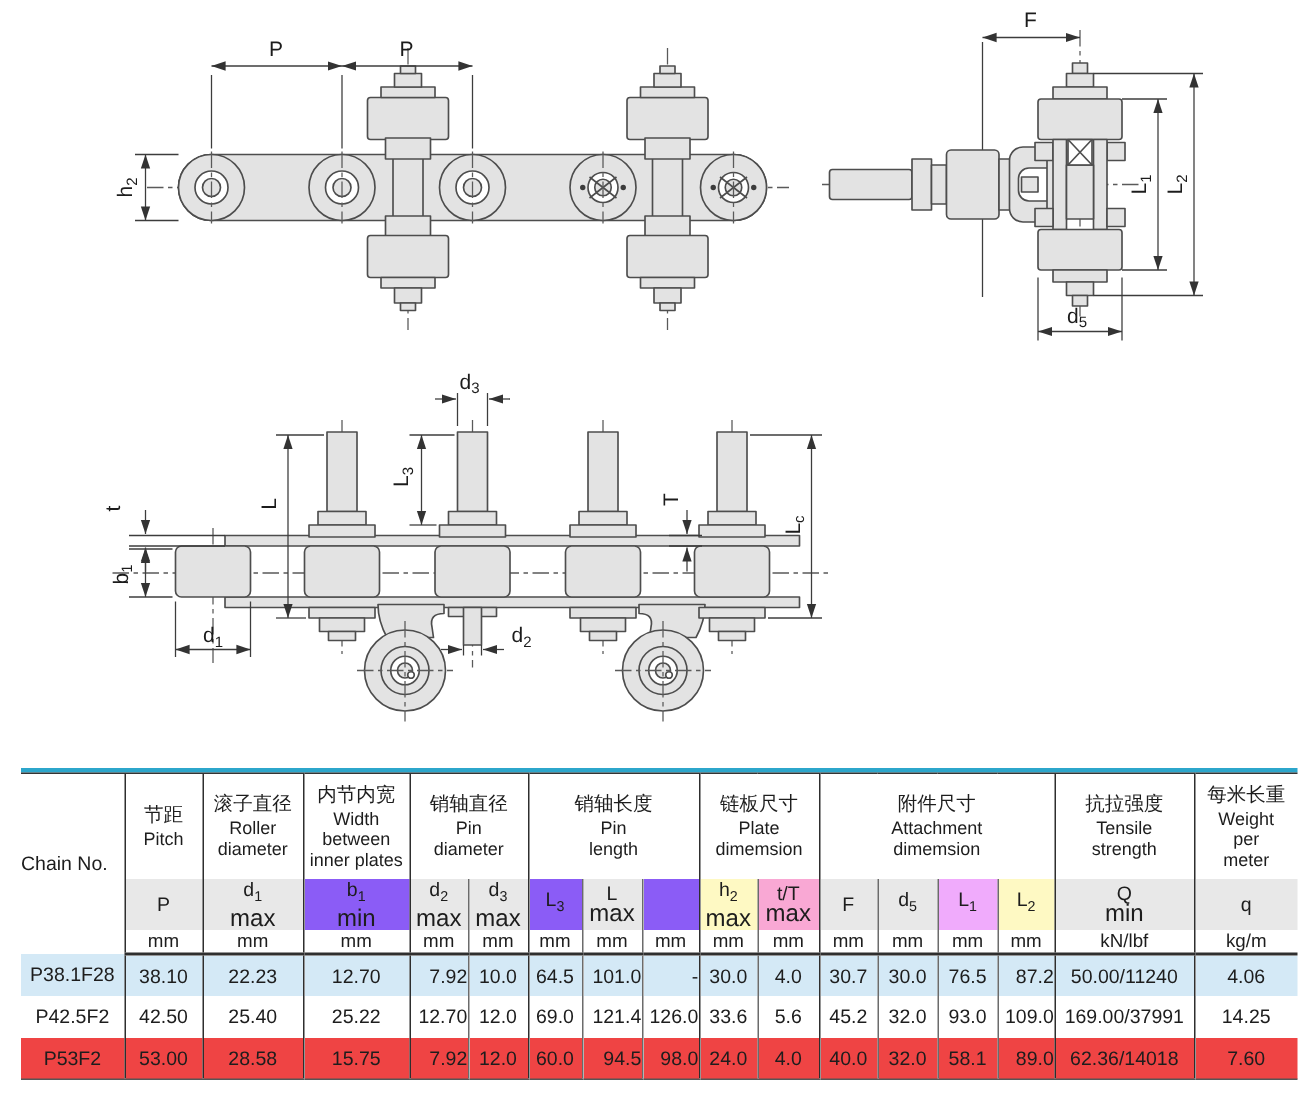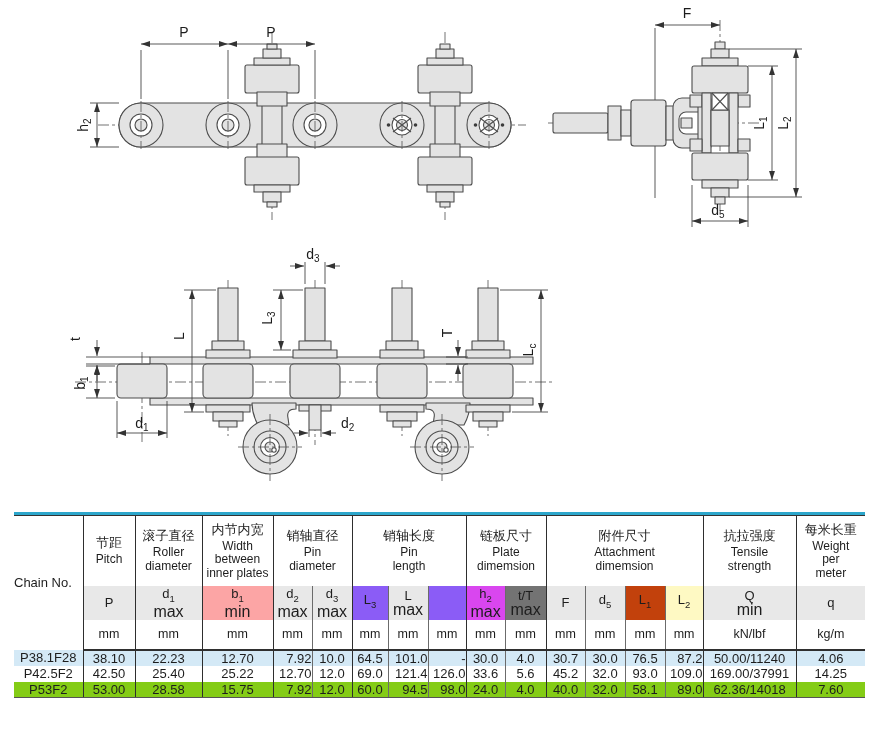--- a/index.html
+++ b/index.html
@@ -29,23 +29,23 @@
   .gs { border-left:1.6px solid #2e2e2e; }
   .in { border-left:1px solid #6b6b6b; }
   tr.head-row th { border-top:1px solid #333; height:70px; vertical-align:middle; }
   th.chain-th { text-align:left; padding-left:5px; font-size:13px; vertical-align:middle; }
   .gh .zh { font-size:13px; line-height:15px; }
   .gh .en { font-size:12px; line-height:13.5px; white-space:pre-line; margin-top:3px; }
   tr.sym-row th { background:#e8e8e8; height:34px; vertical-align:middle; }
   .symline { font-size:13px; line-height:14px; }
   .symline sub { font-size:9.5px; }
   .qual { font-size:16px; line-height:13px; }
-  tr.unit-row td { height:30px; font-size:12.5px; text-align:center; vertical-align:middle;
+  tr.unit-row td { height:16px; font-size:12.5px; text-align:center; vertical-align:middle;
                    border-bottom:2px solid #2f2f2f; }
-  tbody tr { height:16px;margin-top:44px; }
+  tbody tr { height:28px;margin-top:44px; }
   tbody th, tbody td { font-size:13px; text-align:center; vertical-align:middle; }
   tbody tr.hl { background:#d4e9f6; }
   tbody tr:last-child th, tbody tr:last-child td { border-bottom:1.2px solid #555; }
   td.num-r { text-align:right; padding-right:3px; }
   .gh, tr.sym-row th { text-align:center; }
 </style>
 </head>
 <body>
 
 <div class="page">
@@ -398,21 +398,21 @@
             </th>
           </tr>
           <tr class="sym-row">
             <th class="gs" style="background: rgb(232, 232, 232);">
               <div class="symline"><span>P</span></div>
             </th>
             <th class="gs" style="background: rgb(232, 232, 232);">
               <div class="symline"><span>d</span><sub>1</sub></div>
               <div class="qual">max</div>
             </th>
-            <th class="gs" style="background: #fca5a5;">
+            <th class="gs" style="background: #8b5cf6;">
               <div class="symline"><span>b</span><sub>1</sub></div>
               <div class="qual">min</div>
             </th>
             <th class="gs" style="background: rgb(232, 232, 232);">
               <div class="symline"><span>d</span><sub>2</sub></div>
               <div class="qual">max</div>
             </th>
             <th class="in" style="background: rgb(232, 232, 232);">
               <div class="symline"><span>d</span><sub>3</sub></div>
               <div class="qual">max</div>
@@ -421,35 +421,35 @@
               <div class="symline"><span>L</span><sub>3</sub></div>
             </th>
             <th class="in" style="background: rgb(232, 232, 232);">
               <div class="symline"><span>L</span></div>
               <div class="qual">max</div>
             </th>
             <th class="in" style="background: #8b5cf6; padding-left: 48px;">
               <div class="symline"><span>L</span><sub>c</sub></div>
               <div class="qual">max</div>
             </th>
-            <th class="gs" style="background: #d946ef;">
+            <th class="gs" style="background: #fef9c3;">
               <div class="symline"><span>h</span><sub>2</sub></div>
               <div class="qual">max</div>
             </th>
-            <th class="in" style="background: #737373;">
+            <th class="in" style="background: #f9a8d4;">
               <div class="symline"><span>t/T</span></div>
               <div class="qual">max</div>
             </th>
             <th class="gs" style="background: rgb(232, 232, 232);">
               <div class="symline"><span>F</span></div>
             </th>
             <th class="in" style="background: rgb(232, 232, 232);">
               <div class="symline"><span>d</span><sub>5</sub></div>
             </th>
-            <th class="in" style="background: #c2410c;">
+            <th class="in" style="background: #f0abfc;">
               <div class="symline"><span>L</span><sub>1</sub></div>
             </th>
             <th class="in" style="background: #fef9c3;">
               <div class="symline"><span>L</span><sub>2</sub></div>
             </th>
             <th class="gs" style="background: rgb(232, 232, 232);">
               <div class="symline"><span>Q</span></div>
               <div class="qual">min</div>
             </th>
             <th class="gs" style="background: rgb(232, 232, 232);">
@@ -507,21 +507,21 @@
             <td class="in num-r">126.0</td>
             <td class="gs">33.6</td>
             <td class="in">5.6</td>
             <td class="gs">45.2</td>
             <td class="in">32.0</td>
             <td class="in">93.0</td>
             <td class="in num-r">109.0</td>
             <td class="gs">169.00/37991</td>
             <td class="gs">14.25</td>
           </tr>
-          <tr class="hl" style="background: #84cc16;">
+          <tr class="hl" style="background: #ef4444;">
             <th>P53F2</th>
             <td class="gs">53.00</td>
             <td class="gs">28.58</td>
             <td class="gs">15.75</td>
             <td class="gs num-r">7.92</td>
             <td class="in">12.0</td>
             <td class="gs">60.0</td>
             <td class="in num-r">94.5</td>
             <td class="in num-r">98.0</td>
             <td class="gs">24.0</td>

